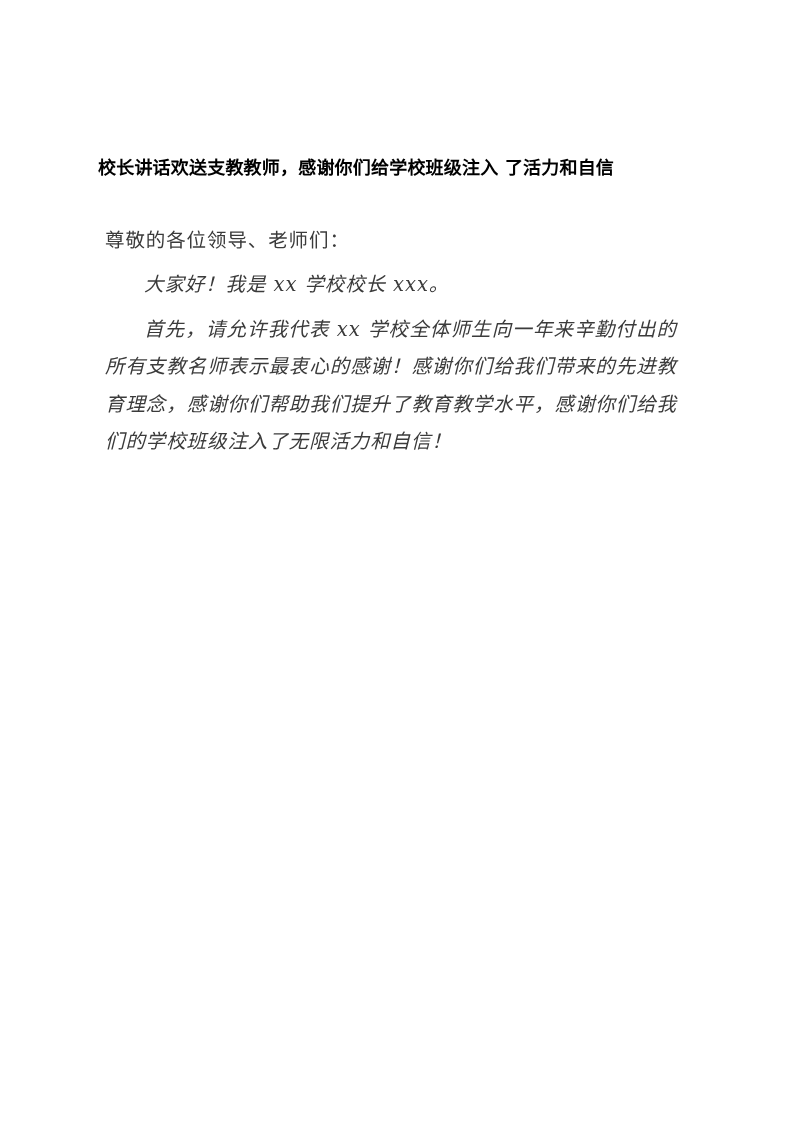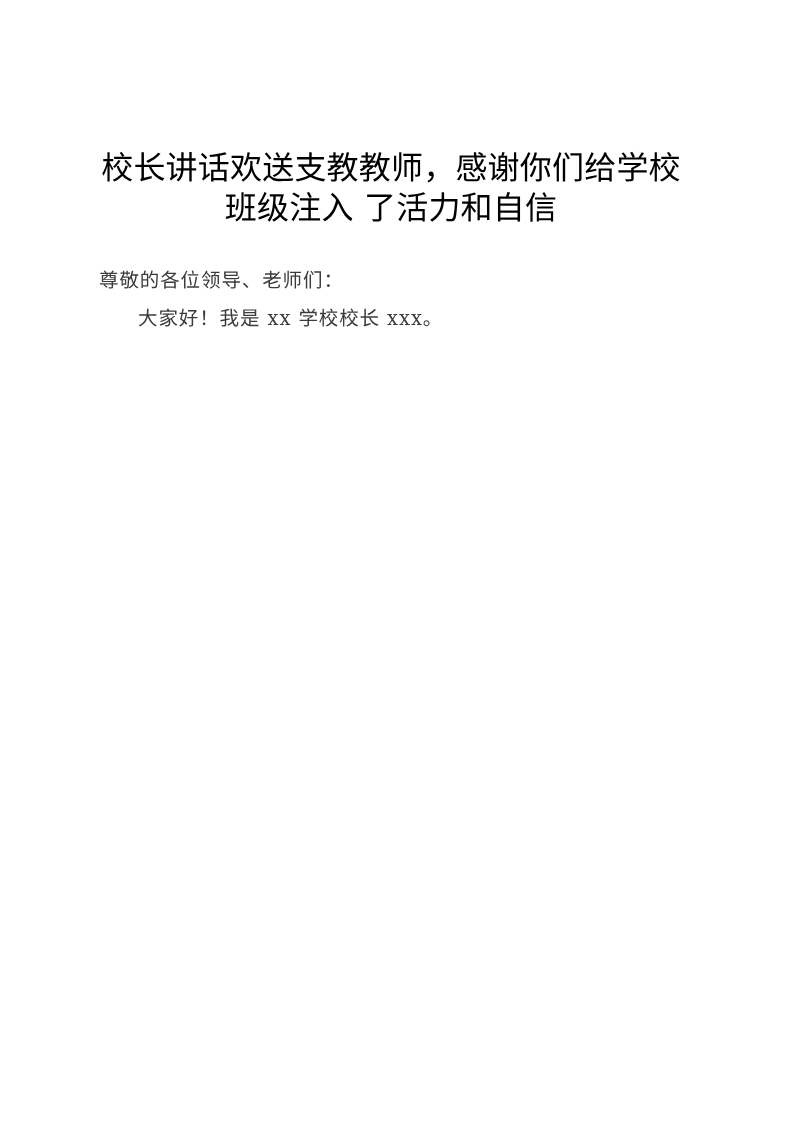--- a/index.html
+++ b/index.html
@@ -21,60 +21,61 @@
 
   .doc-body {
     position: absolute;
     left: 98px;
     top: 148px;
     width: 586px;
   }
 
   .doc-title {
     font-family: "DejaVu Sans", "Liberation Sans", sans-serif;
-    font-weight: 400;
-    font-size: 32px;
+    font-weight: 700;
+    font-size: 18px;
     line-height: 40px;
     color: #000000;
-    text-align: center;
     letter-spacing: 0.2px;
     margin: 0 0 34px 0;
   }
 
   .para {
     font-family: "DejaVu Serif", "Liberation Serif", serif;
     font-size: 19.5px;
     line-height: 37.4px;
     color: #3b3b3b;
     text-align: justify;
     text-justify: inter-ideograph;
-    margin: 1px;
+    margin: 7px;
     letter-spacing: 0.9px;
     text-indent: 2em;
     -webkit-font-smoothing: antialiased;
   }
 
   .para.salutation {
     text-indent: 0;
   }
 
   .para + .para {
     margin-top: 0;
+    font-style: italic;
   }
 </style>
 </head>
 <body>
 
 <div class="page">
 
   <div class="doc-body">
 
     <h1 class="doc-title">
       <span>校长讲话欢送支教教师，感谢你们给学校班级注入</span>
       <span>了活力和自信</span>
     </h1>
 
     <p class="para salutation">尊敬的各位领导、老师们：</p>
     <p class="para">大家好！我是 xx 学校校长 xxx。</p>
+    <p class="para">首先，请允许我代表 xx 学校全体师生向一年来辛勤付出的所有支教名师表示最衷心的感谢！感谢你们给我们带来的先进教育理念，感谢你们帮助我们提升了教育教学水平，感谢你们给我们的学校班级注入了无限活力和自信！</p>
 
   </div>
 
 </div>
 
 </body></html>

